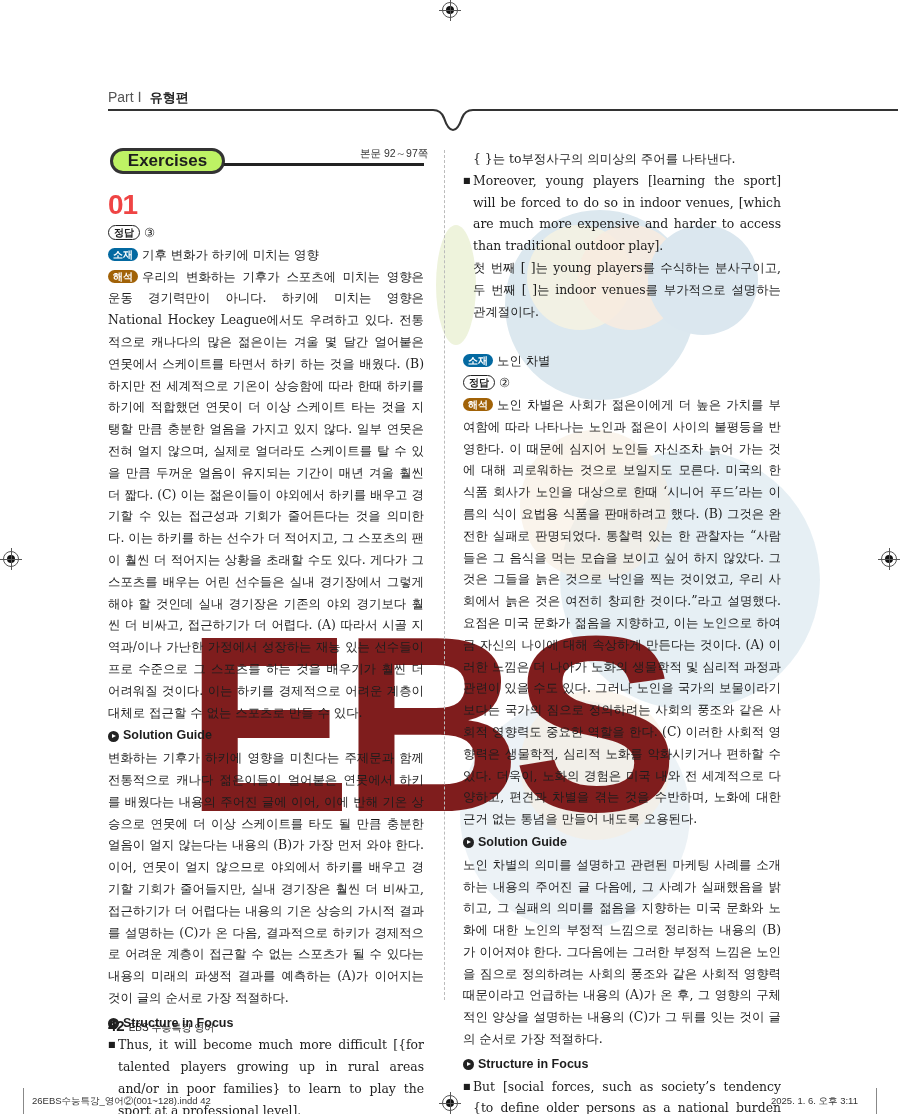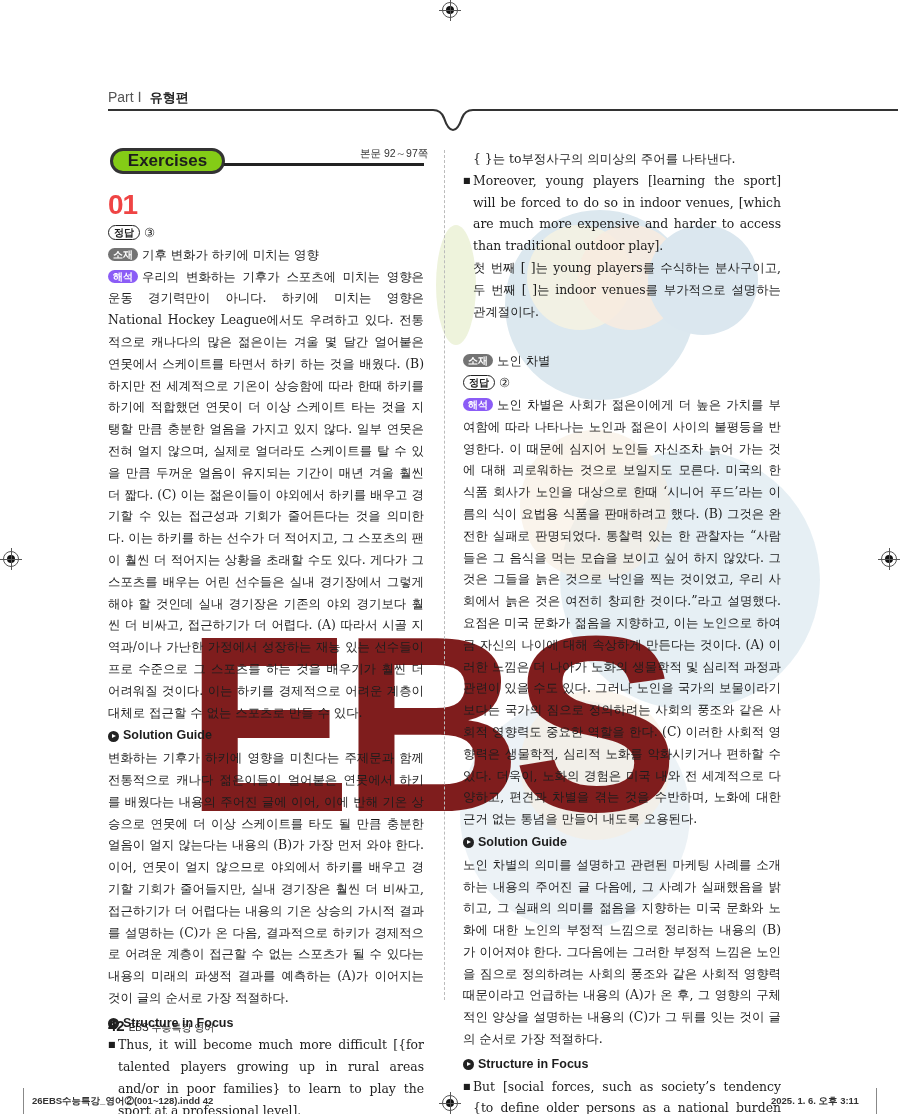--- a/index.html
+++ b/index.html
@@ -35,21 +35,21 @@
     position: absolute; left: 108px; top: 89px; font-family: "Liberation Sans", sans-serif;
     font-size: 14px; color: #555;
   }
   .header-part b { color: #222; font-size: 13px; margin-left: 8px; }
   .header-line { position: absolute; top: 108px; left: 108px; width: 790px; height: 40px; }
 
   .exercises-badge {
     position: absolute; left: 110px; top: 148px; width: 115px; height: 26px;
     border: 3px solid #333; border-radius: 16px; box-sizing: border-box;
     font-family: "Liberation Sans", sans-serif; font-weight: bold; font-size: 17px;
-    text-align: center; line-height: 20px; background: #84cc16;
+    text-align: center; line-height: 20px; background: #bef264;
   }
   .exercises-line { position: absolute; left: 224px; top: 163px; width: 200px; height: 3px; background: #222; }
   .page-ref {
     position: absolute; left: 360px; top: 147px; font-family: "Liberation Sans", sans-serif;
     font-size: 10.5px; color: #333;
   }
   .col-divider { position: absolute; left: 444px; top: 150px; height: 850px; border-left: 1px dashed #bbb; }
 
   .col { position: absolute; font-size: 12.4px; line-height: 21.8px; }
   .col-left { left: 108px; top: 190px; width: 316px; }
@@ -63,22 +63,22 @@
   .tag-answer {
     display: inline-block; border: 1.3px solid #222; border-radius: 9px; padding: 0 5px;
     font-size: 10px; line-height: 13px; font-family: "Liberation Sans", sans-serif; font-weight: bold;
     margin-right: 4px; vertical-align: 1px;
   }
   .tag-dark {
     display: inline-block; border-radius: 8px; padding: 0 5px; font-size: 10px; line-height: 13px;
     font-family: "Liberation Sans", sans-serif; font-weight: bold; color: #fff; margin-right: 4px;
     vertical-align: 1px;
   }
-  .tag-gray { background: #737373; }
-  .tag-black { background: #8b5cf6; }
+  .tag-gray { background: #0369a1; }
+  .tag-black { background: #a16207; }
   .section-h {
     font-family: "Liberation Sans", sans-serif; font-weight: bold; font-size: 12.5px;
     margin-top: 2px; display: flex; align-items: center;
   }
   .section-h .circ {
     display: inline-block; width: 11px; height: 11px; border-radius: 50%; background: #222;
     margin-right: 4px; position: relative;
   }
   .section-h .circ::after {
     content: ""; position: absolute; left: 4px; top: 3px; border-left: 4px solid #fff;
@@ -88,21 +88,21 @@
   .bullet-item .sq { width: 10px; flex: none; font-size: 8px; line-height: 21.8px; }
   .bullet-item .txt { flex: 1; text-align: justify; }
   .indent { padding-left: 10px; text-align: justify; }
 
   .footer-pg {
     position: absolute; left: 108px; top: 1017px; font-family: "Liberation Sans", sans-serif; text-align: right;
   }
   .footer-pg .n { font-weight: bold; font-size: 15px; }
   .footer-pg .t { font-size: 10px; margin-left: 4px; }
   .slug {
-    position: absolute; top: 1095px; font-family: "Liberation Sans", sans-serif; font-size: 9.5px; color: #333; font-weight: bold;
+    position: absolute; top: 1095px; font-family: "Liberation Sans", sans-serif; font-size: 9.5px; color: #333;
   }
 </style>
 </head>
 <body>
 
 <div class="reg-mark" style="left:442px; top:2px;">
     <div class="reg-v"></div>
   </div>
 <div class="reg-mark" style="left:3px; top:551px;">
     <div class="reg-v"></div>

